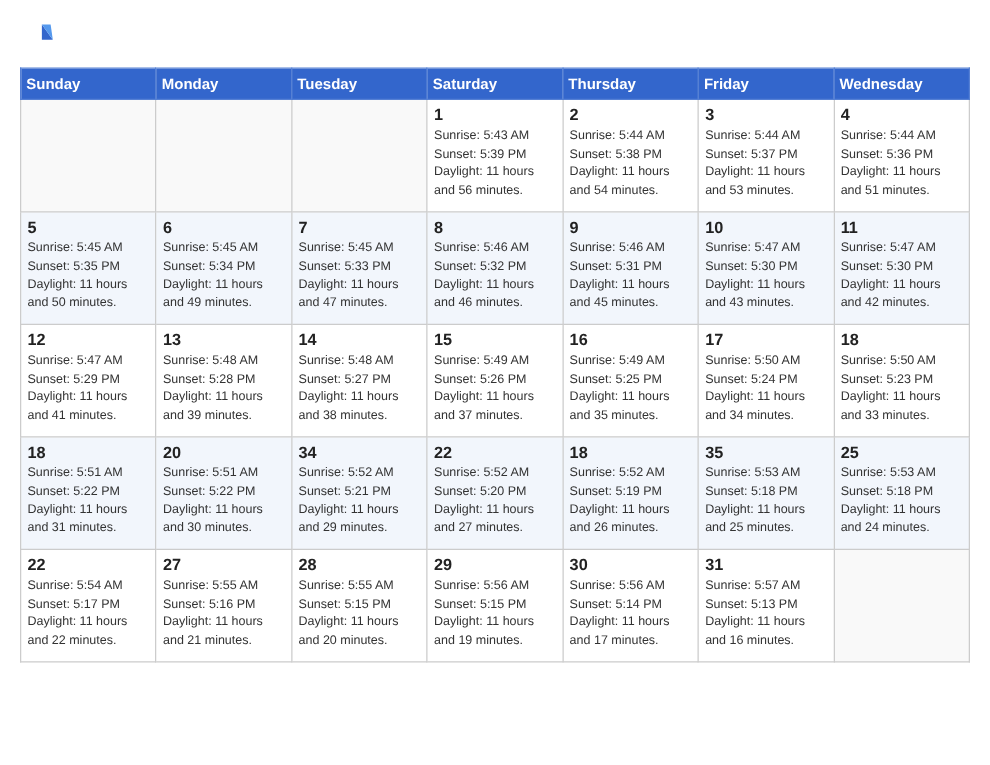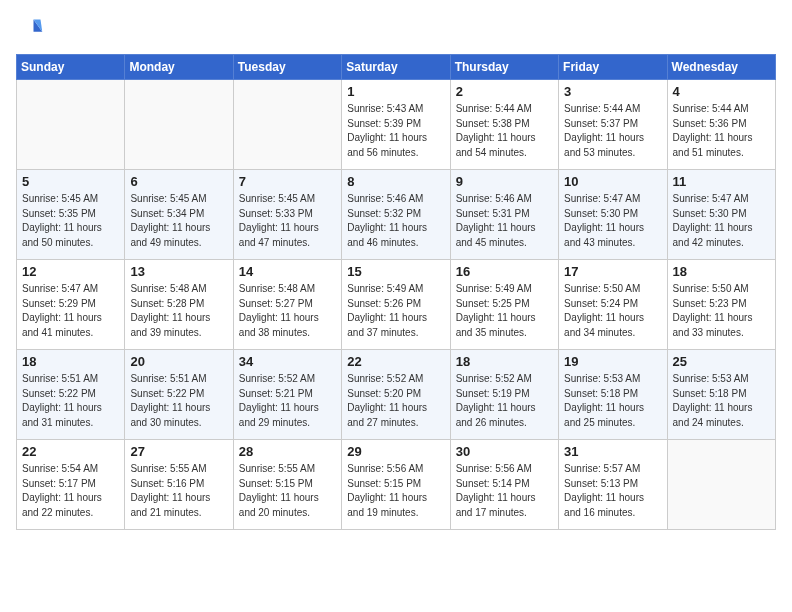--- a/index.html
+++ b/index.html
@@ -219,21 +219,21 @@
         </td>
         <td>
           <span class="day-num">22</span>
           <div class="day-info">Sunrise: 5:52 AM<br>Sunset: 5:20 PM<br>Daylight: 11 hours and 27 minutes.</div>
         </td>
         <td>
           <span class="day-num">18</span>
           <div class="day-info">Sunrise: 5:52 AM<br>Sunset: 5:19 PM<br>Daylight: 11 hours and 26 minutes.</div>
         </td>
         <td>
-          <span class="day-num">19</span>
+          <span class="day-num">35</span>
           <div class="day-info">Sunrise: 5:53 AM<br>Sunset: 5:18 PM<br>Daylight: 11 hours and 25 minutes.</div>
         </td>
         <td>
           <span class="day-num">25</span>
           <div class="day-info">Sunrise: 5:53 AM<br>Sunset: 5:18 PM<br>Daylight: 11 hours and 24 minutes.</div>
         </td>
       </tr>
       <tr>
         <td>
           <span class="day-num">22</span>

